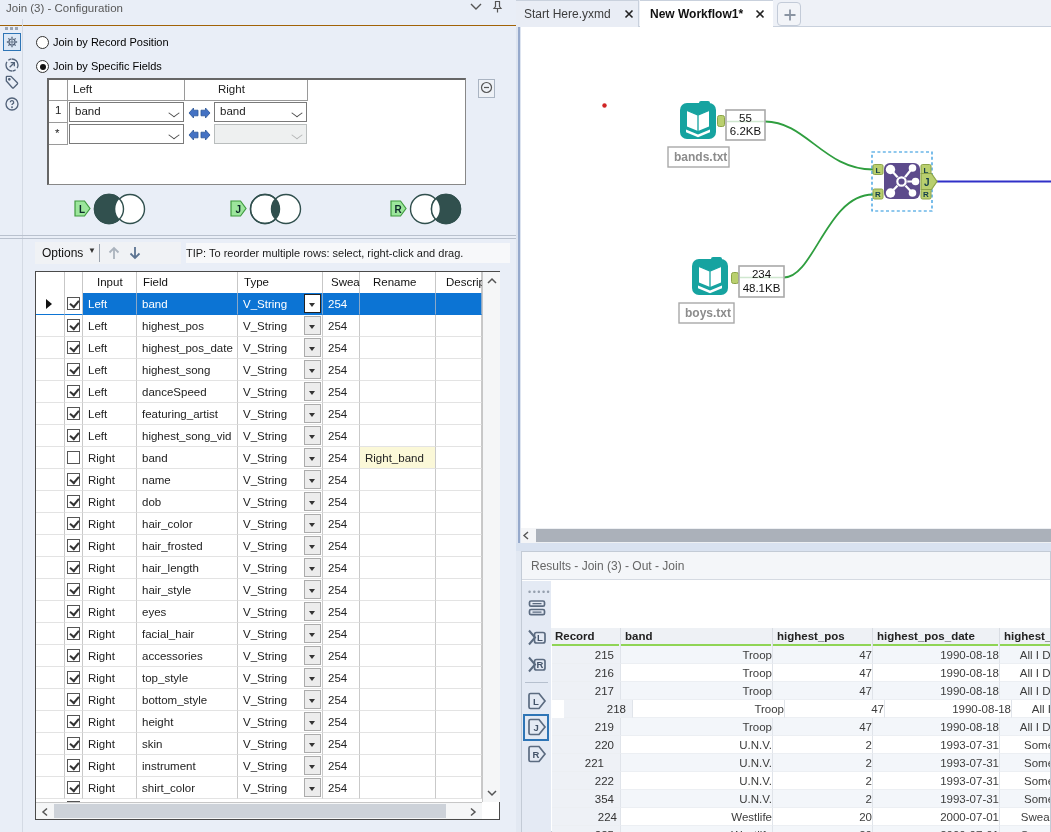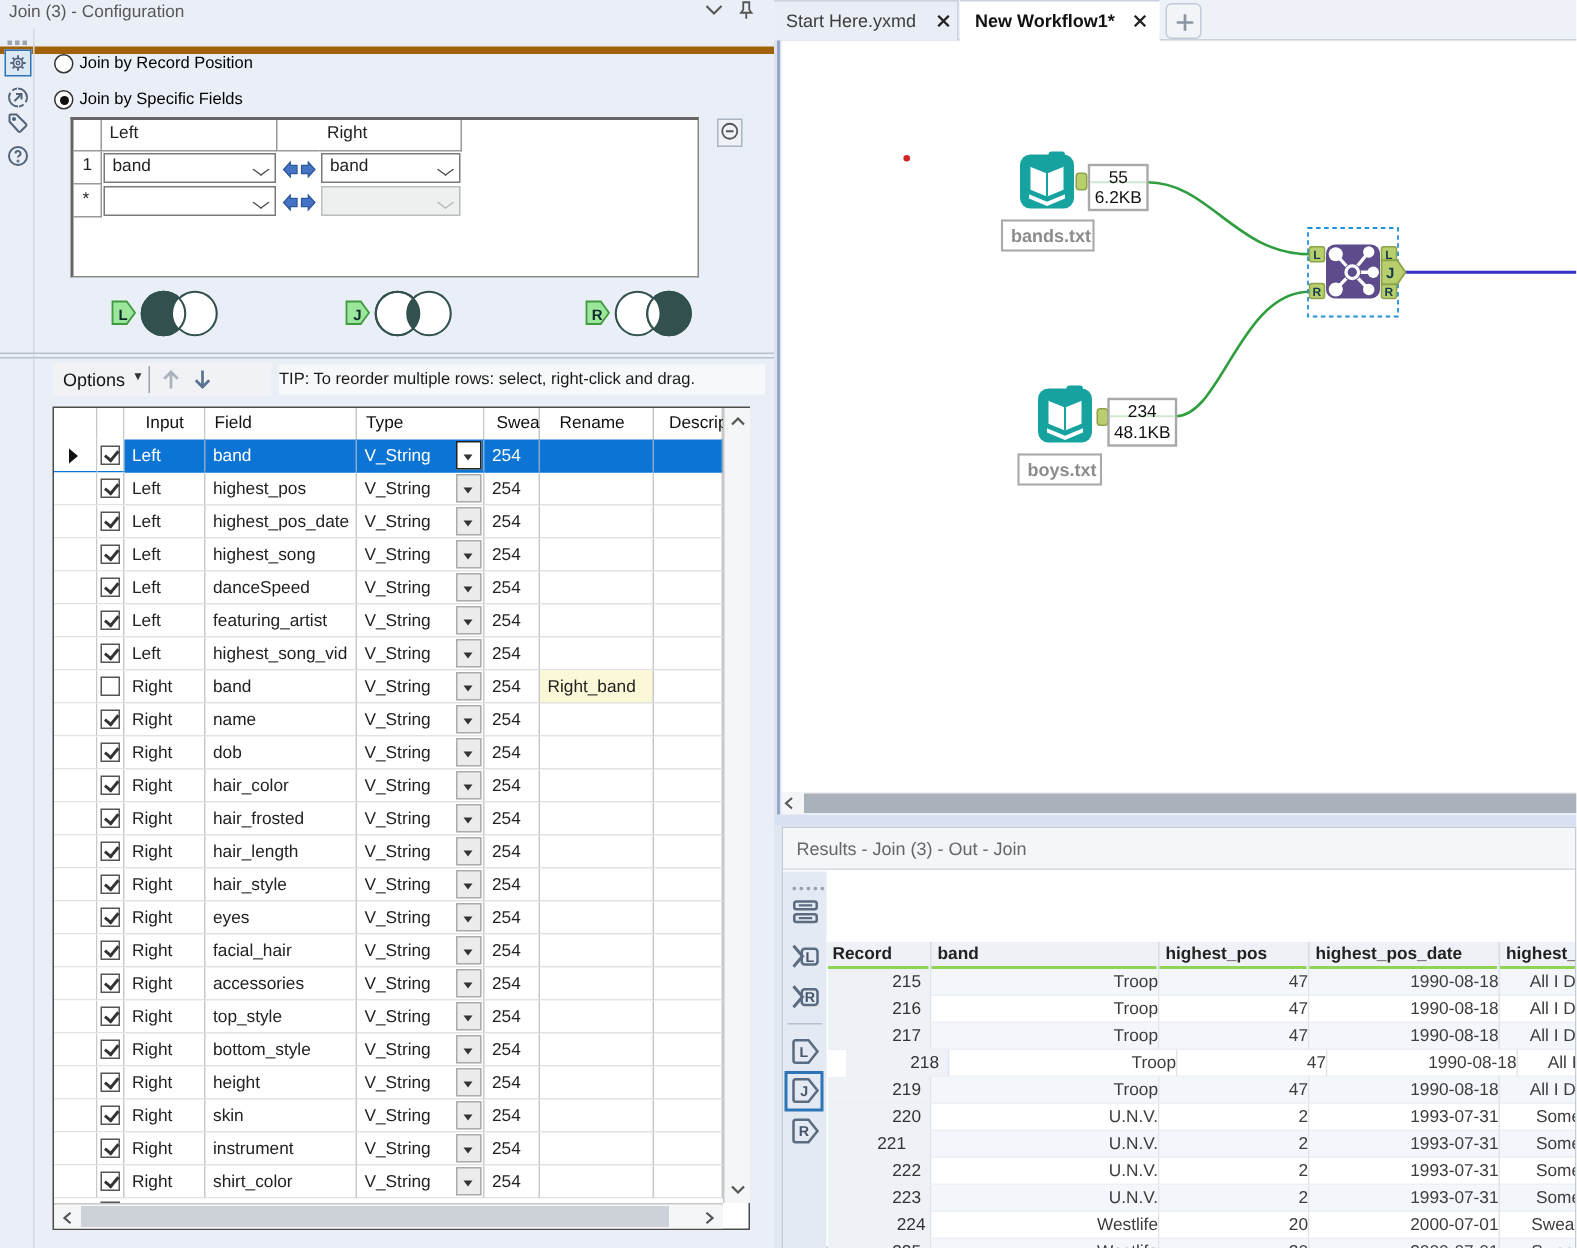--- a/index.html
+++ b/index.html
@@ -2,21 +2,21 @@
 <html><head>
 <meta charset="utf-8">
 <style>
 * { margin:0; padding:0; box-sizing:border-box; }
 html,body { width:1051px; height:832px; overflow:hidden; }
 body { font-family:"Liberation Sans", sans-serif; font-size:12px; color:#222; background:#fff; position:relative; }
 .abs { position:absolute; }
 
 
 #leftpanel { left:0; top:0; width:516px; height:832px; background:#e9eef7; }
-#lp-title { left:0; top:0; width:516px; height:36px; border-bottom:5px solid #a16207; }
+#lp-title { left:0; top:0; width:516px; height:26px; border-bottom:1px solid #a16207; }
 #lp-title span.t { position:absolute; left:6px; top:2px; font-size:11.5px; color:#585858; }
 #iconstrip { left:0; top:19px; width:23px; height:813px; border-right:1px solid #d4dae4; }
 
 
 .radio { position:absolute; width:13px; height:13px; border:1px solid #333; border-radius:50%; background:#fff; }
 .radio.sel::after { content:""; position:absolute; left:2.5px; top:2.5px; width:6px; height:6px; border-radius:50%; background:#111; }
 .rlabel { position:absolute; font-size:11px; color:#000; }
 
 
 #ftable { left:47px; top:78px; width:419px; height:107px; background:#fff; border:1px solid #888; border-top:2px solid #666; border-left:2px solid #666; }
@@ -735,21 +735,21 @@
 <div class="rc" style="left:449px;width:80px;background:#f3f6fa">Something</div>
 </div>
 <div class="rrow" style="left:0;top:144px">
 <div class="rc" style="left:1px;width:69px;background:#eef1f6;text-align:right;padding-right:6px;padding-left:0;color:#333">222</div>
 <div class="rc" style="left:70px;width:152px;background:#fff">U.N.V.</div>
 <div class="rc" style="left:222px;width:100px;background:#fff">2</div>
 <div class="rc" style="left:322px;width:127px;background:#fff">1993-07-31</div>
 <div class="rc" style="left:449px;width:80px;background:#fff">Something</div>
 </div>
 <div class="rrow" style="left:0;top:162px">
-<div class="rc" style="left:1px;width:69px;background:#eef1f6;text-align:right;padding-right:6px;padding-left:0;color:#333">223</div>
+<div class="rc" style="left:1px;width:69px;background:#eef1f6;text-align:right;padding-right:6px;padding-left:0;color:#333">354</div>
 <div class="rc" style="left:70px;width:152px;background:#f3f6fa">U.N.V.</div>
 <div class="rc" style="left:222px;width:100px;background:#f3f6fa">2</div>
 <div class="rc" style="left:322px;width:127px;background:#f3f6fa">1993-07-31</div>
 <div class="rc" style="left:449px;width:80px;background:#f3f6fa">Something</div>
 </div>
 <div class="rrow" style="left:0;top:180px">
 <div class="rc" style="left:1px;width:69px;background:#eef1f6;text-align:right;padding-right:3px;padding-left:0;color:#333">224</div>
 <div class="rc" style="left:70px;width:152px;background:#fff">Westlife</div>
 <div class="rc" style="left:222px;width:100px;background:#fff">20</div>
 <div class="rc" style="left:322px;width:127px;background:#fff">2000-07-01</div>

